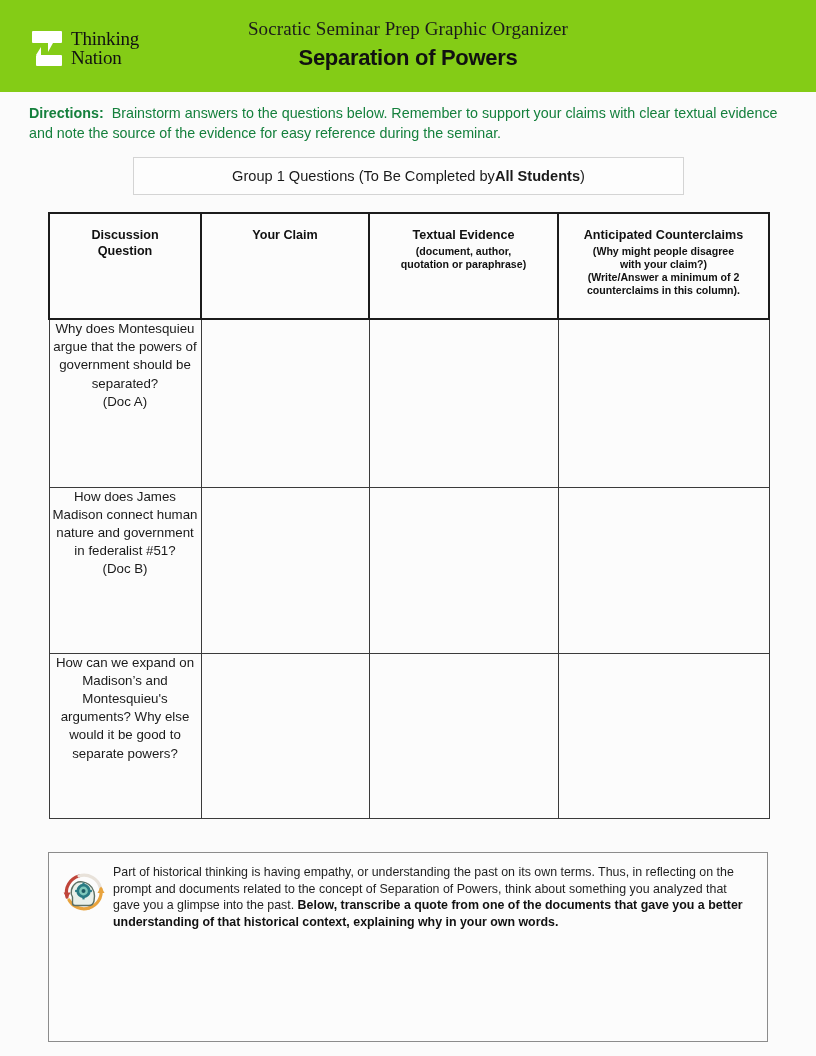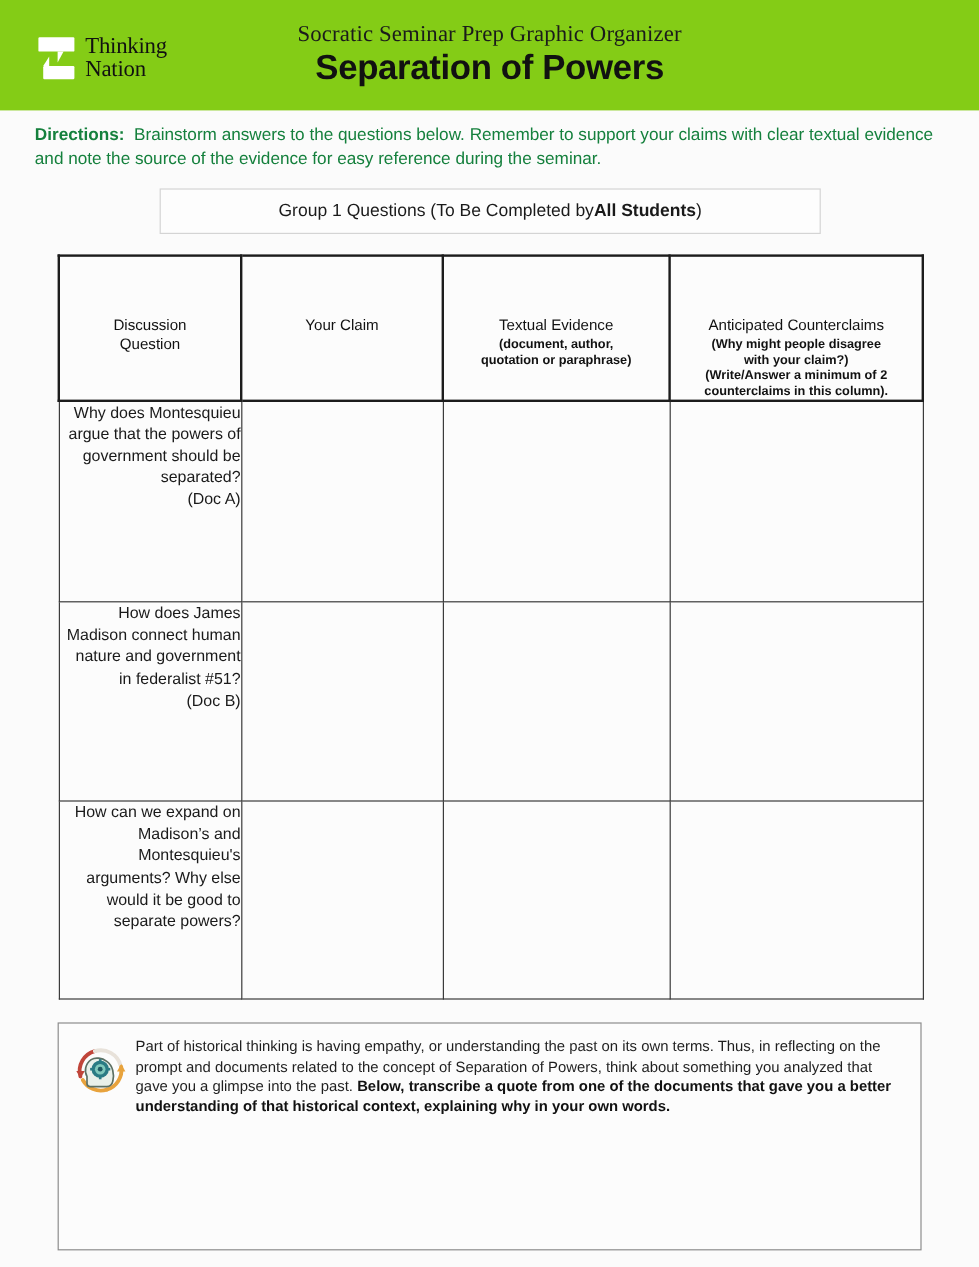--- a/index.html
+++ b/index.html
@@ -77,21 +77,21 @@
   }
   .title-1 {
     font-family: "Liberation Serif", serif;
     font-size: 19px;
     line-height: 24px;
     color: #1b1b1b;
     letter-spacing: 0.1px;
   }
   .title-2 {
     font-family: "Liberation Sans", sans-serif;
-    font-size: 29px;
+    font-size: 22px;
     font-weight: bold;
     line-height: 29px;
     color: #111111;
     letter-spacing: -0.3px;
     margin-top: 2px;
   }
 
   
   .directions {
     position: absolute;
@@ -136,39 +136,38 @@
     border: 2px solid #1c1c1c;
     height: 106px;
     vertical-align: top;
     text-align: center;
   }
   .hd-wrap {
     padding: 14px 6px 0 6px;
   }
   .hd-main {
     font-size: 12.6px;
-    font-weight: normal;
+    font-weight: bold;
     line-height: 15.5px;
     color: #111111;
-    margin-top: 36px;
   }
   .hd-sub {
     font-size: 10.6px;
     font-weight: bold;
     line-height: 13px;
     color: #111111;
     margin-top: 1px;
   }
   .q-cell {
     padding: 10px 8px 8px 9px;
     font-size: 13.3px;
     line-height: 18.2px;
     color: #1a1a1a;
     font-weight: normal;
-    text-align: right;
+    text-align: center;
   }
   .blank-cell { }
   .row-1 td { height: 168px; }
   .row-2 td { height: 166px; }
   .row-3 td { height: 165px; }
 
   
   .reflect {
     position: absolute;
     left: 48px; top: 822px;

